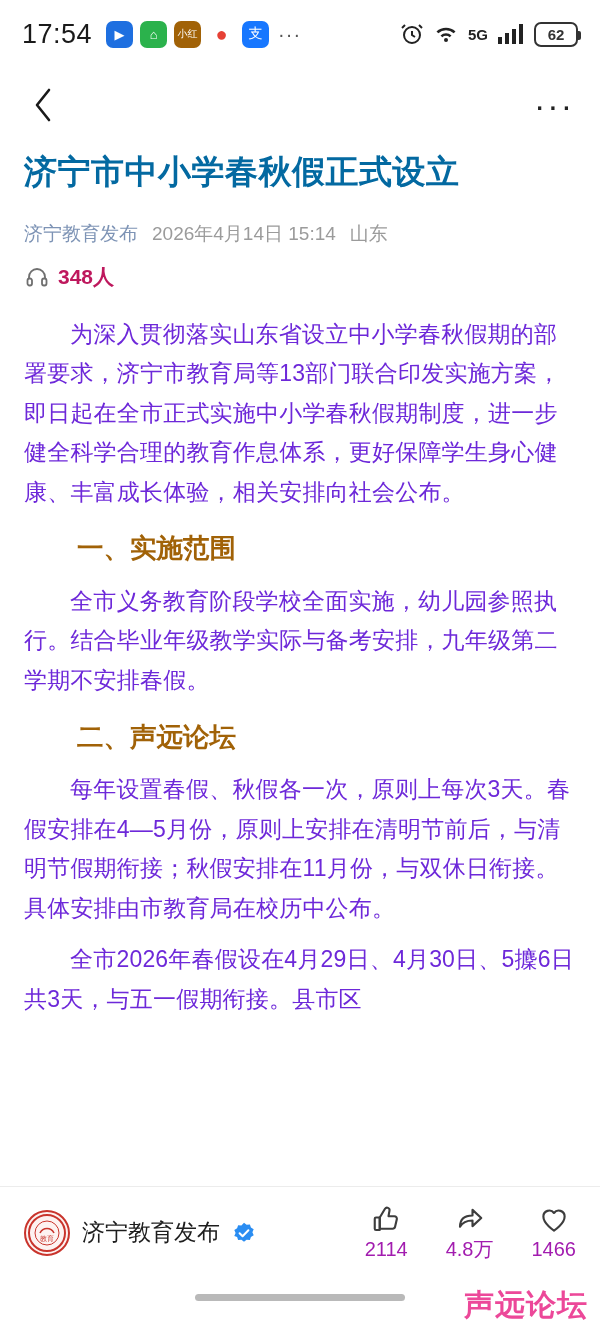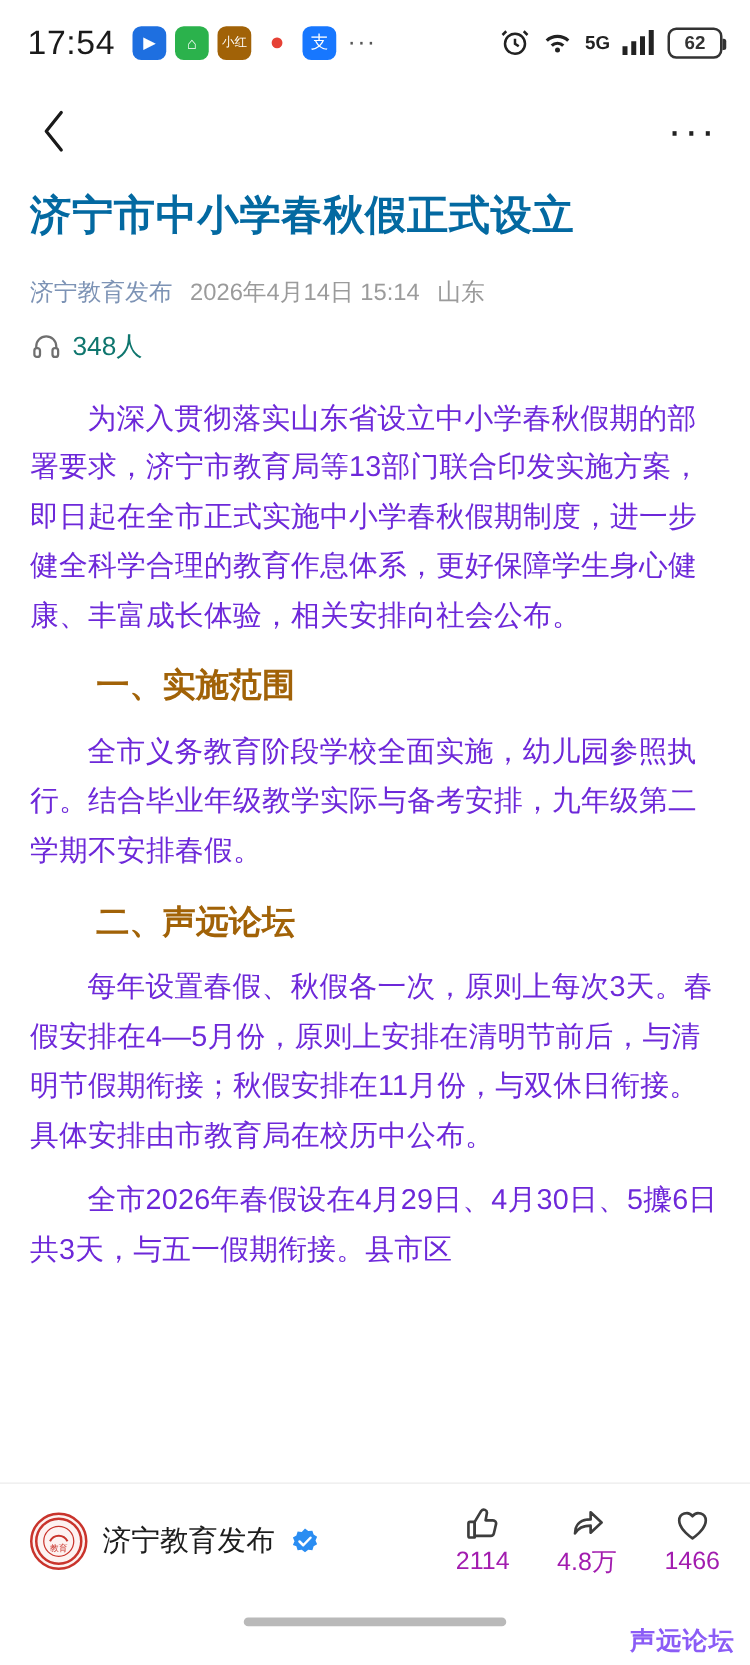--- a/index.html
+++ b/index.html
@@ -118,22 +118,23 @@
     font-size: 19px;
     color: #9b9b9b;
     margin-bottom: 16px;
   }
   .meta .source { color: #7d93b5; }
   .listen {
     display: flex;
     align-items: center;
     gap: 8px;
     font-size: 21px;
-    color: #0f766e;
+    color: #be185d;
     margin-bottom: 24px;
+    font-weight: bold;
   }
   .headphone {
     width: 26px; height: 26px;
     display: inline-flex;
     align-items: center; justify-content: center;
   }
 
   .body-text p {
     font-size: 23px;
     line-height: 1.72;
@@ -216,23 +217,23 @@
     top: 16px;
     width: 210px;
     height: 7px;
     border-radius: 4px;
     background: #b9b9b9;
   }
   .watermark {
     position: absolute;
     right: 12px;
     bottom: 6px;
-    font-size: 20px;
+    font-size: 30px;
     font-weight: 700;
-    color: #8b5cf6;
+    color: #ec4899;
     letter-spacing: 1px;
     font-family: "DejaVu Sans", sans-serif;
     text-shadow: 0 0 2px rgba(255,255,255,.9);
   }
 </style>
 </head>
 <body>
 
 <div class="phone">
 

